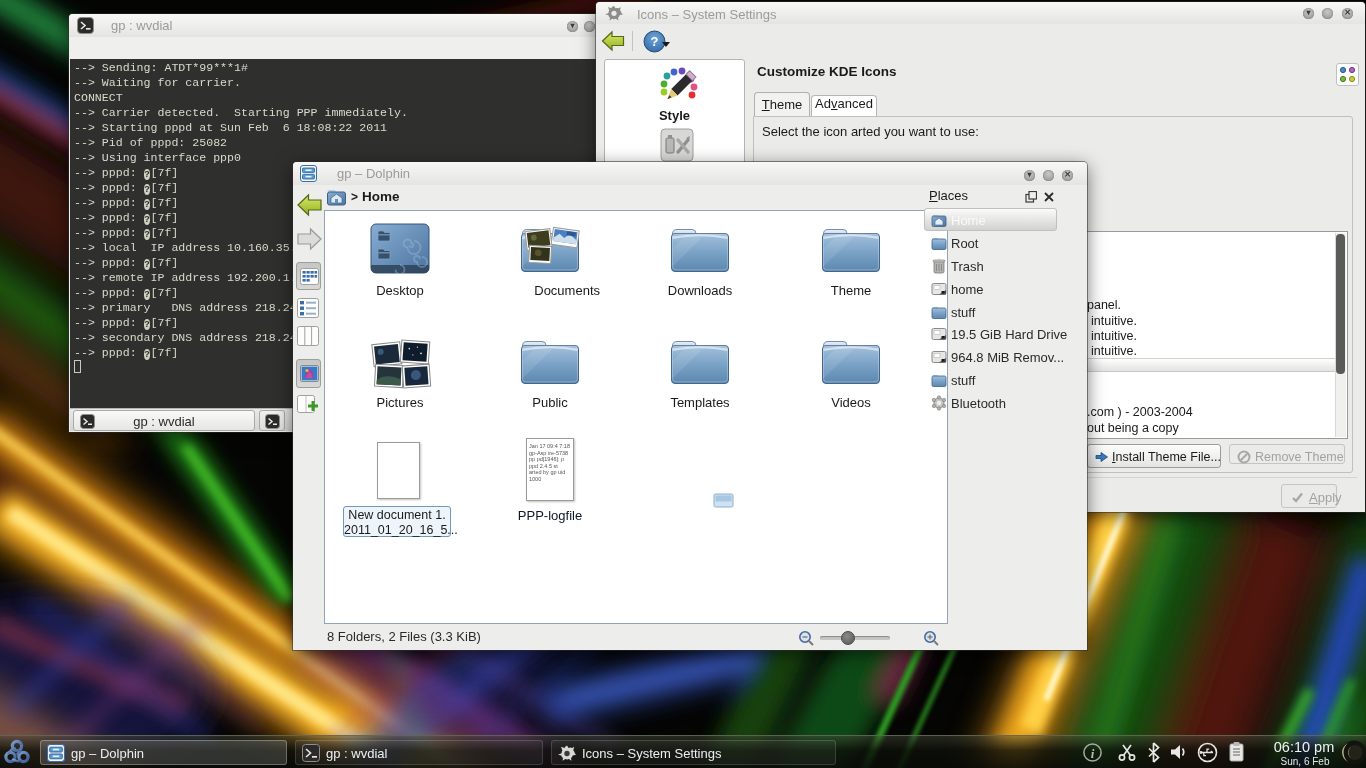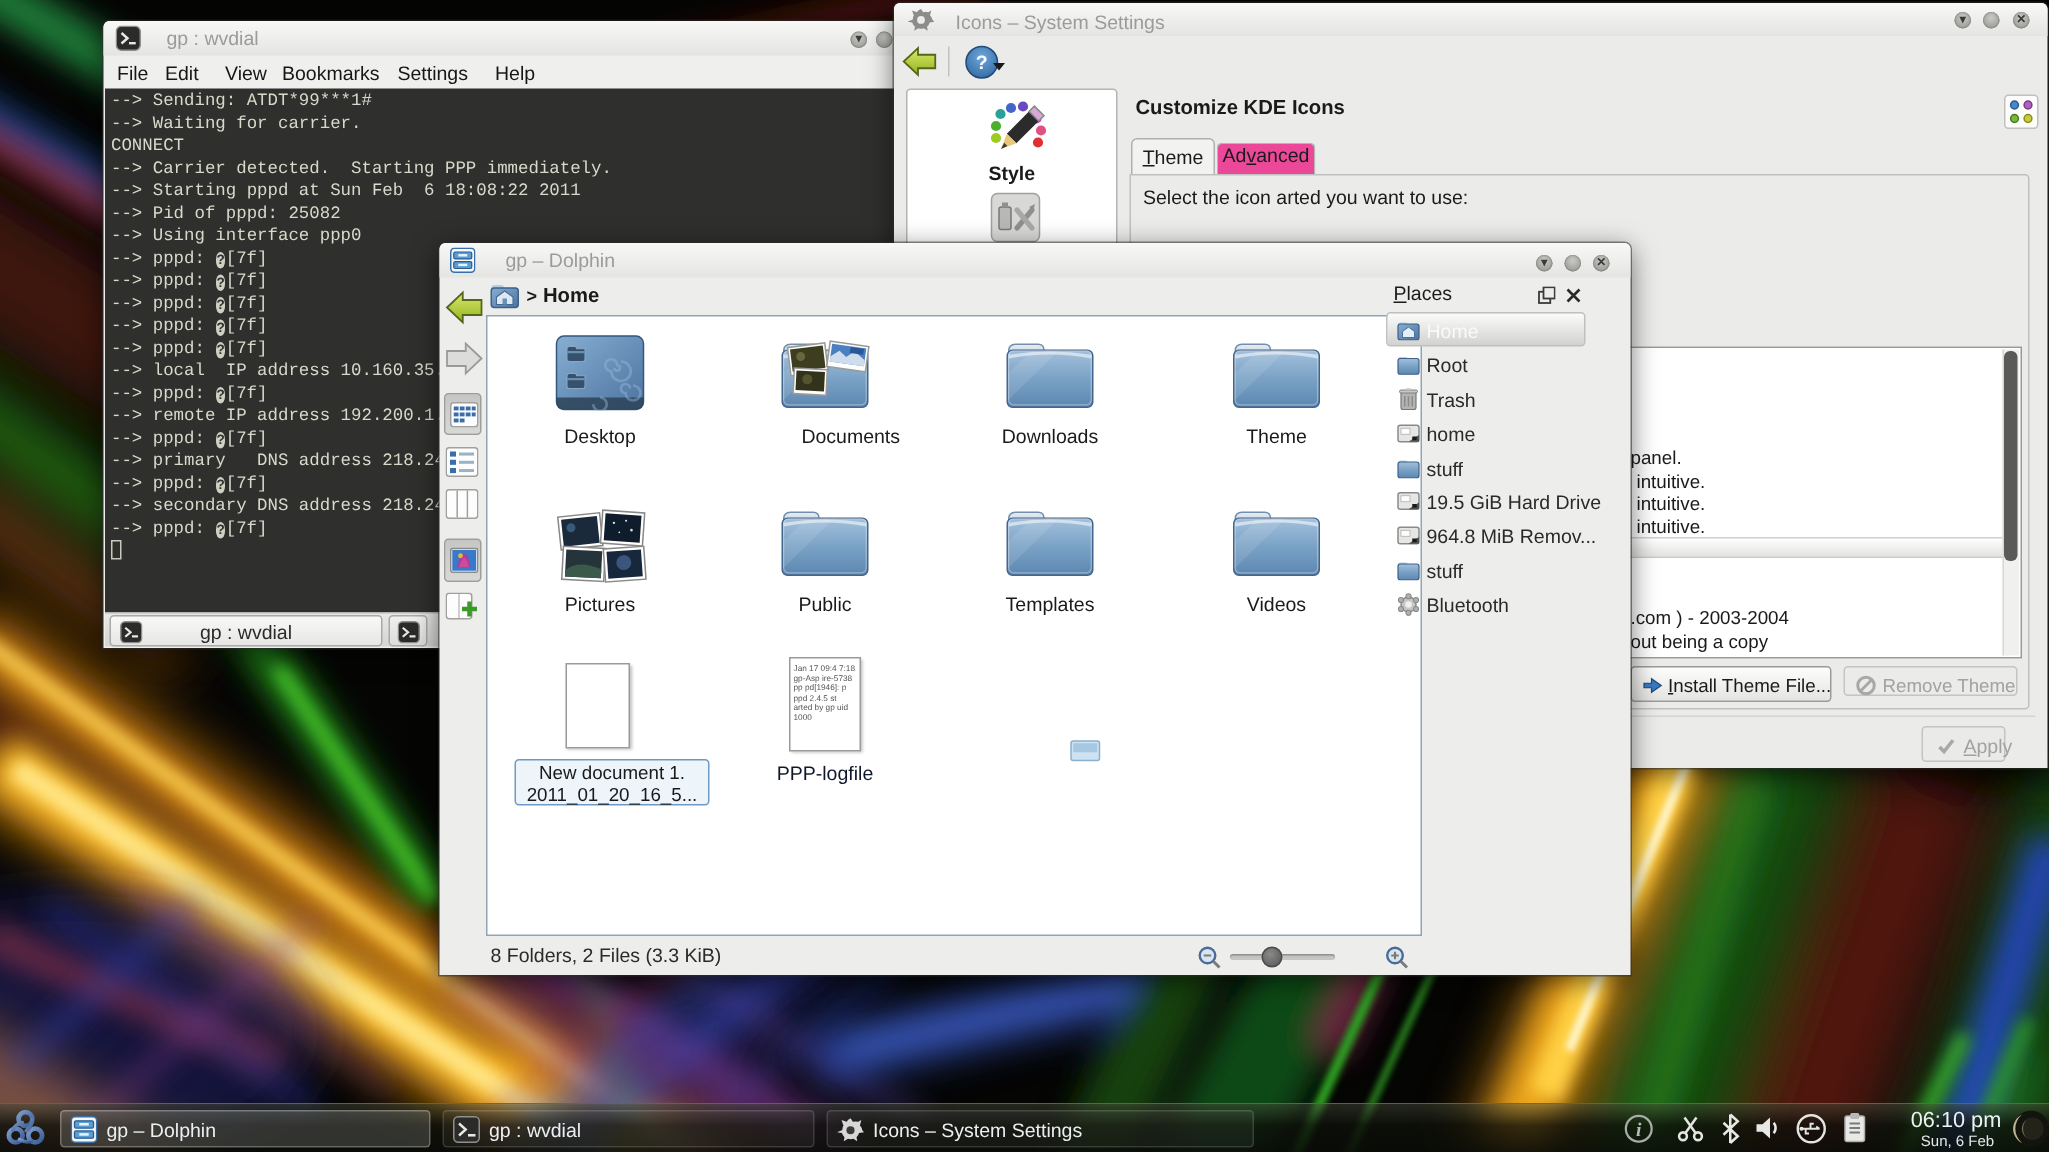--- a/index.html
+++ b/index.html
@@ -153,28 +153,20 @@
  <div class="ttl" style="left:42px;">gp : wvdial</div>
  <div class="wbtn" style="left:498px;top:7px;">
       <span>▾</span>
     </div>
  <div class="wbtn" style="left:515px;top:7px;">
       <span></span>
     </div>
  <div class="wbtn" style="left:532px;top:7px;">
       <span>✕</span>
     </div>
- <div class="menu">
-  <span style="left:9px;">File</span>
-      <span style="left:41px;">Edit</span>
-  <span style="left:81px;">View</span>
-      <span style="left:119px;">Bookmarks</span>
-  <span style="left:196px;">Settings</span>
-      <span style="left:261px;">Help</span>
- </div>
  <div id="tcontent">--&gt; Sending: ATDT*99***1#
 --&gt; Waiting for carrier.
 CONNECT
 --&gt; Carrier detected.  Starting PPP immediately.
 --&gt; Starting pppd at Sun Feb  6 18:08:22 2011
 --&gt; Pid of pppd: 25082
 --&gt; Using interface ppp0
 --&gt; pppd: <span class="rc">?</span>[7f]
 --&gt; pppd: <span class="rc">?</span>[7f]
 --&gt; pppd: <span class="rc">?</span>[7f]
@@ -272,21 +264,21 @@
         <rect x="6" y="10" width="8" height="15" rx="1.5" fill="#b8b8b6" stroke="#787876"></rect>
         <rect x="8" y="7" width="4" height="3" fill="#909090"></rect>
         <path d="M18 24 L28 12" stroke="#909090" stroke-width="3.4" stroke-linecap="round"></path>
         <path d="M26 10 l4 -2 -1 4" fill="#909090"></path>
         <path d="M18 12 L28 24" stroke="#a8a8a6" stroke-width="3.4" stroke-linecap="round"></path>
       </svg>
  </div>
 
  <div class="abs" style="left:161px;top:62px;font-weight:bold;font-size:13.5px;color:#1a1a1a;">Customize KDE Icons</div>
  <div class="abs" style="left:158px;top:90px;width:56px;height:25px;background:#f2f2f0;border:1px solid #b0b0ae;border-bottom:none;border-radius:4px 4px 0 0;text-align:center;font-size:13px;color:#1a1a1a;padding-top:4px;"><u>T</u>heme</div>
- <div class="abs" style="left:215px;top:93px;width:66px;height:22px;background:#ec4899;border:1px solid #b6b6b4;border-bottom:none;border-radius:4px 4px 0 0;text-align:center;font-size:13px;color:#1a1a1a;padding-top:0;">Ad<u>v</u>anced</div>
+ <div class="abs" style="left:215px;top:93px;width:66px;height:22px;background:#ffffff;border:1px solid #b6b6b4;border-bottom:none;border-radius:4px 4px 0 0;text-align:center;font-size:13px;color:#1a1a1a;padding-top:0;">Ad<u>v</u>anced</div>
  <div class="abs" style="left:157px;top:114px;width:600px;height:357px;border:1px solid #c0c0be;border-radius:0 3px 3px 3px;background:#ebebe9;"></div>
  <div class="abs" style="left:166px;top:122px;font-size:13px;color:#1a1a1a;">Select the icon arted you want to use:</div>
 
  <div class="abs" style="left:164px;top:229px;width:588px;height:208px;background:#fff;border:1px solid #9a9a98;">
   <div class="abs" style="left:326px;top:66px;font-size:12.5px;color:#1a1a1a;white-space:nowrap;">panel.</div>
   <div class="abs" style="left:330px;top:82px;font-size:12.5px;color:#1a1a1a;white-space:nowrap;">intuitive.</div>
   <div class="abs" style="left:330px;top:97px;font-size:12.5px;color:#1a1a1a;white-space:nowrap;">intuitive.</div>
   <div class="abs" style="left:330px;top:112px;font-size:12.5px;color:#1a1a1a;white-space:nowrap;">intuitive.</div>
   <div class="abs" style="left:0px;top:126px;width:576px;height:14px;background:linear-gradient(#ffffff,#e2e2e0);border-top:1px solid #d0d0ce;border-bottom:1px solid #c8c8c6;"></div>
   <div class="abs" style="left:326px;top:173px;font-size:12.5px;color:#1a1a1a;white-space:nowrap;">.com ) - 2003-2004</div>
@@ -520,21 +512,21 @@
   <svg class="abs" style="left:344px;top:120px;" width="62" height="55" viewBox="0 0 62 55">
         <use href="#fold"></use>
       </svg>
   <div class="abs" style="left:325px;top:184px;width:100px;text-align:center;font-size:13px;color:#1a1a1a;">Templates</div>
   <svg class="abs" style="left:495px;top:120px;" width="62" height="55" viewBox="0 0 62 55">
         <use href="#fold"></use>
       </svg>
   <div class="abs" style="left:476px;top:184px;width:100px;text-align:center;font-size:13px;color:#1a1a1a;">Videos</div>
 
   <div class="abs" style="left:52px;top:231px;width:43px;height:57px;background:#fff;border:1px solid #9a9a98;box-shadow:1px 1px 2px rgba(0,0,0,.25);"></div>
-  <div class="abs" style="left:18px;top:295px;width:130px;height:31px;border:1px solid #6f99c4;border-radius:3px;background:rgba(215,232,247,.45);text-align:center;font-size:12.5px;color:#1a1a1a;line-height:15px;padding-top:1px;">New document 1.<br>2011_01_20_16_5...</div>
+  <div class="abs" style="left:18px;top:295px;width:108px;height:31px;border:1px solid #6f99c4;border-radius:3px;background:rgba(215,232,247,.45);text-align:center;font-size:12.5px;color:#1a1a1a;line-height:15px;padding-top:1px;">New document 1.<br>2011_01_20_16_5...</div>
   <div class="abs" style="left:201px;top:227px;width:48px;height:63px;background:#fff;border:1px solid #9a9a98;box-shadow:1px 1px 2px rgba(0,0,0,.25);font-size:5.5px;color:#555;line-height:6.5px;padding:4px 2px;font-family:'Liberation Sans';">Jan 17 09:4 7:18 gp-Asp ire-5738 pp pd[1946]: p ppd 2.4.5 st arted by gp uid 1000</div>
   <div class="abs" style="left:175px;top:297px;width:100px;text-align:center;font-size:13px;color:#0f172a;">PPP-logfile</div>
   <svg class="abs" style="left:388px;top:282px;" width="22" height="17">
         <rect x="1" y="1" width="19" height="13" rx="1.5" fill="#cfe2f2" stroke="#8ab0d0"></rect>
         <rect x="2.5" y="2.5" width="16" height="6" fill="#a8c8e2"></rect>
       </svg>
  </div>
 
  <div class="abs" style="left:34px;top:467px;font-size:13px;color:#2a2a2a;">8 Folders, 2 Files (3.3 KiB)</div>
  <svg class="abs" style="left:505px;top:468px;" width="17" height="17">

